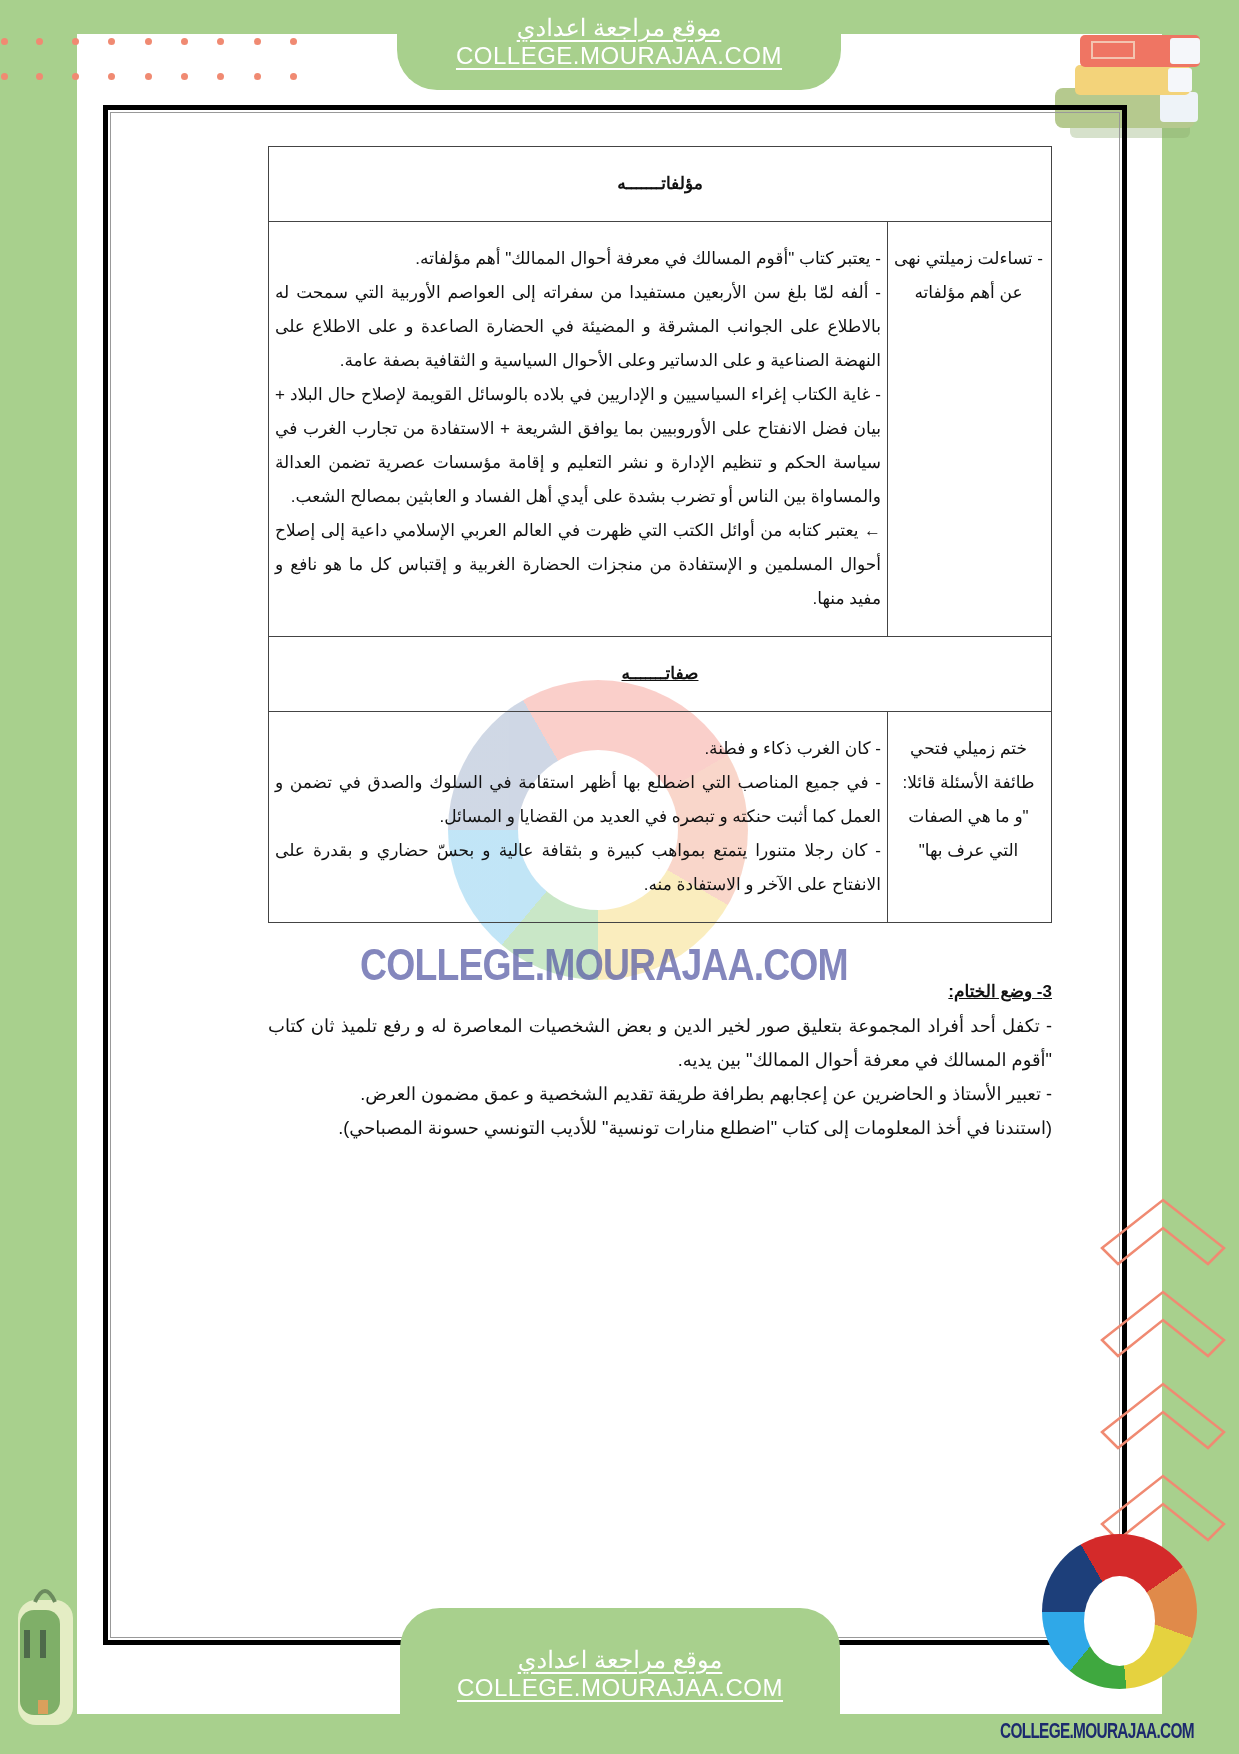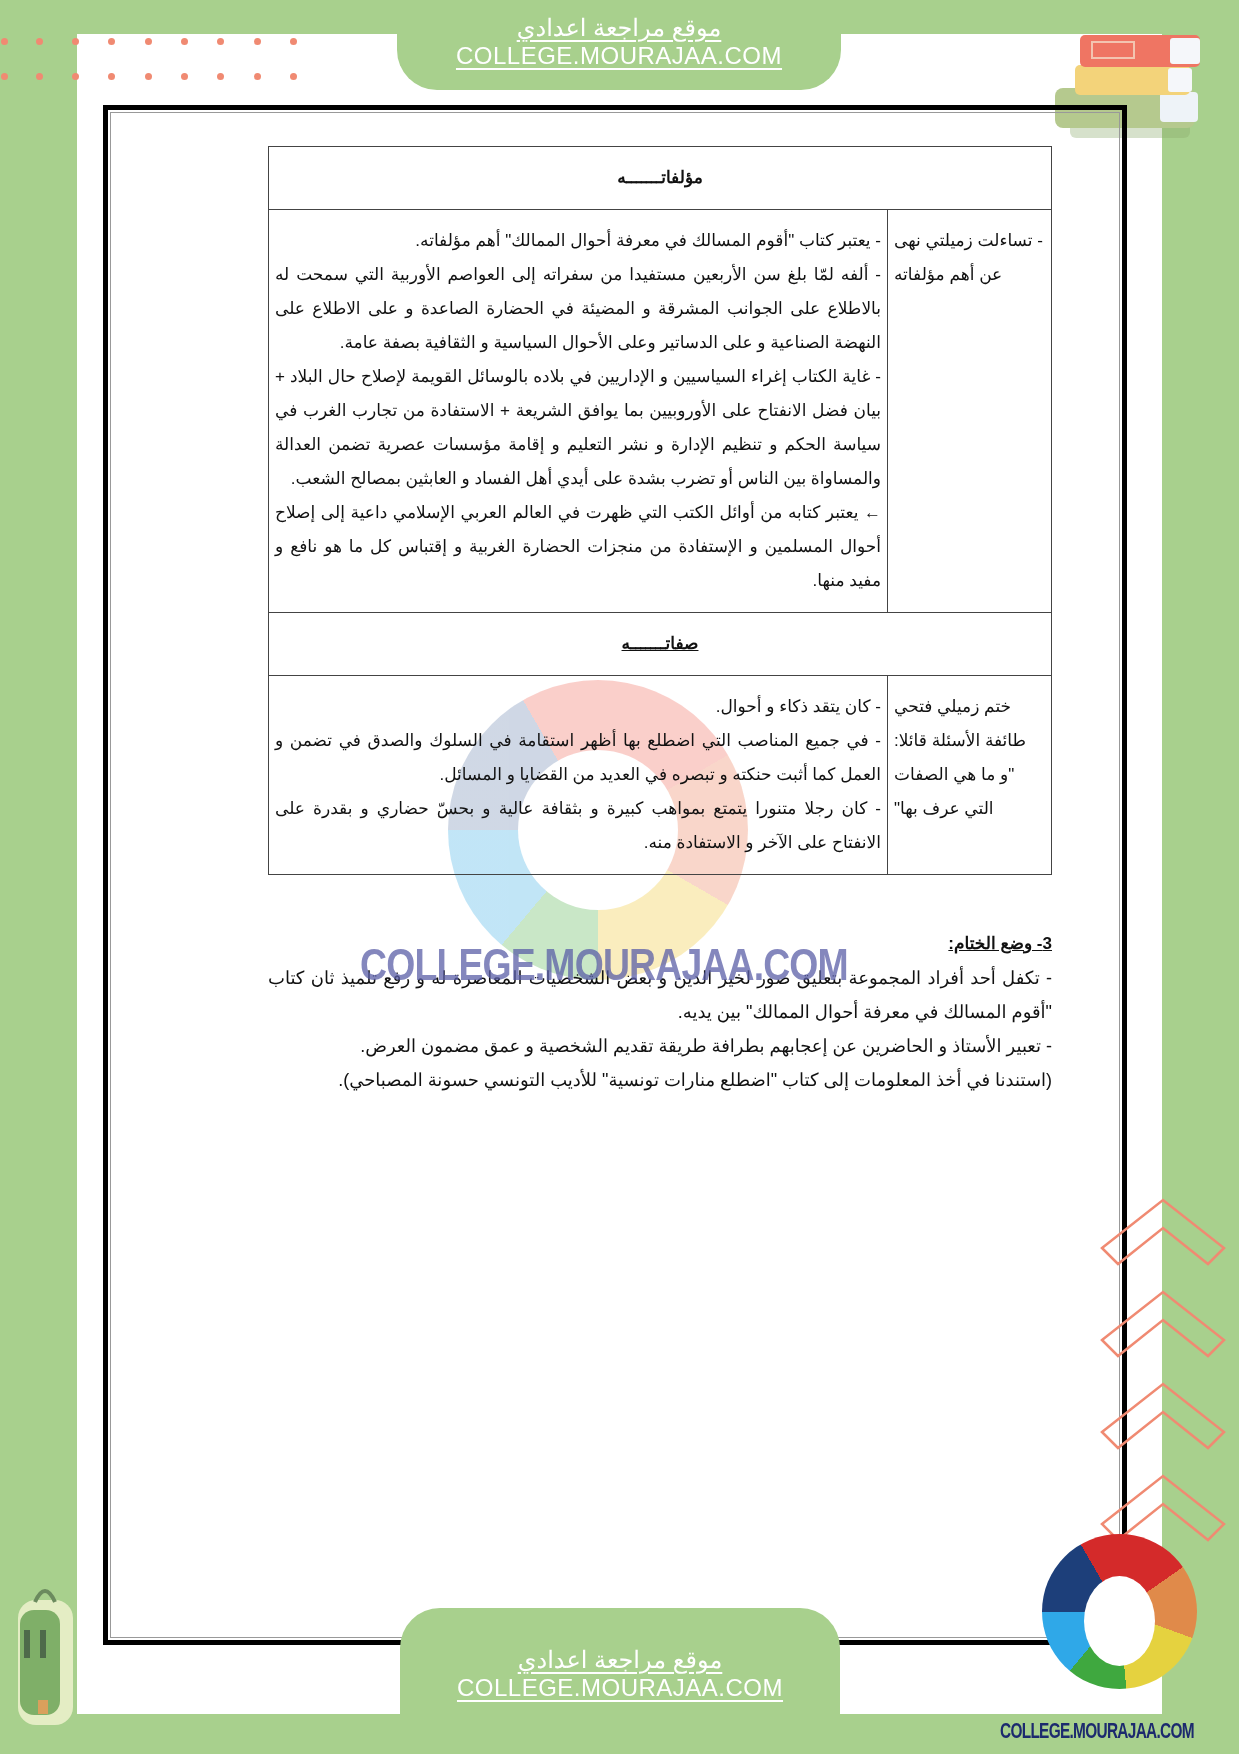--- a/index.html
+++ b/index.html
@@ -19,23 +19,23 @@
   .tab-top .brand-ar { margin-top: 14px; }
   .tab-bottom .brand-ar { margin-top: 38px; }
 
   
   .doc-frame { position: absolute; left: 103px; top: 105px; width: 1024px; height: 1540px; border: 5px solid #000; }
   .doc-frame::after { content: ""; position: absolute; left: 2px; top: 2px; right: 2px; bottom: 2px; border: 1px solid #999; }
 
   
   .content { position: absolute; left: 268px; top: 146px; width: 784px; direction: rtl; color: #111; }
   table.doc-table { width: 784px; border-collapse: collapse; font-family: "Liberation Sans", sans-serif; font-size: 17px; line-height: 34px; }
-  table.doc-table td { border: 1.5px solid #444; vertical-align: top; padding: 14px 6px; }
+  table.doc-table td { border: 1.5px solid #444; vertical-align: top; padding: 20px 6px; }
   .hdr-cell { text-align: center; height: 48px; font-size: 17px; font-weight: bold; vertical-align: middle !important; }
-  .side-cell { width: 164px; text-align: left; padding-right: 8px !important; }
+  .side-cell { width: 164px; text-align: center; padding-right: 8px !important; }
   .main-cell { text-align: justify; text-align-last: right; }
   .para { display: block; }
   .u { text-decoration: underline; }
 
   .closing { margin-top: 52px; font-size: 18px; line-height: 34px; text-align: justify; text-align-last: right; }
   .closing-title { font-weight: bold; text-decoration: underline; font-size: 17px; }
 
   
   .wm-ring { position: absolute; left: 448px; top: 680px; width: 300px; height: 300px; border-radius: 50%; opacity: 0.55;
     background: conic-gradient(#f7a8a0 0deg 60deg, #f5b6a0 60deg 120deg, #f7e08a 120deg 180deg, #9ed49a 180deg 220deg, #8fd0f0 220deg 270deg, #a9b8d0 270deg 330deg, #f7a8a0 330deg 360deg); }
@@ -113,21 +113,21 @@
         <span class="para">- غاية الكتاب إغراء السياسيين و الإداريين في بلاده بالوسائل القويمة لإصلاح حال البلاد + بيان فضل الانفتاح على الأوروبيين بما يوافق الشريعة + الاستفادة من تجارب الغرب في سياسة الحكم و تنظيم الإدارة و نشر التعليم و إقامة مؤسسات عصرية تضمن العدالة والمساواة بين الناس أو تضرب بشدة على أيدي أهل الفساد و العابثين بمصالح الشعب.</span>
         <span class="para">← يعتبر كتابه من أوائل الكتب التي ظهرت في العالم العربي الإسلامي داعية إلى إصلاح أحوال المسلمين و الإستفادة من منجزات الحضارة الغربية و إقتباس كل ما هو نافع و مفيد منها.</span>
       </td>
     </tr>
     <tr>
       <td class="hdr-cell u" colspan="2">صفاتـــــــه</td>
     </tr>
     <tr>
       <td class="side-cell">ختم زميلي فتحي طائفة الأسئلة قائلا: "و ما هي الصفات التي عرف بها"</td>
       <td class="main-cell">
-        <span class="para">- كان يتقد ذكاء و أحوال.</span>
+        <span class="para">- كان الغرب ذكاء و فطنة.</span>
         <span class="para">- في جميع المناصب التي اضطلع بها أظهر استقامة في السلوك والصدق في تضمن و العمل كما أثبت حنكته و تبصره في العديد من القضايا و المسائل.</span>
         <span class="para">- كان رجلا متنورا يتمتع بمواهب كبيرة و بثقافة عالية و بحسّ حضاري و بقدرة على الانفتاح على الآخر و الاستفادة منه.</span>
       </td>
     </tr>
   </tbody>
     </table>
 
   <div class="closing">
     <div class="closing-title">3- وضع الختام:</div>
     <span class="para">- تكفل أحد أفراد المجموعة بتعليق صور لخير الدين و بعض الشخصيات المعاصرة له و رفع تلميذ ثان كتاب "أقوم المسالك في معرفة أحوال الممالك" بين يديه.</span>

